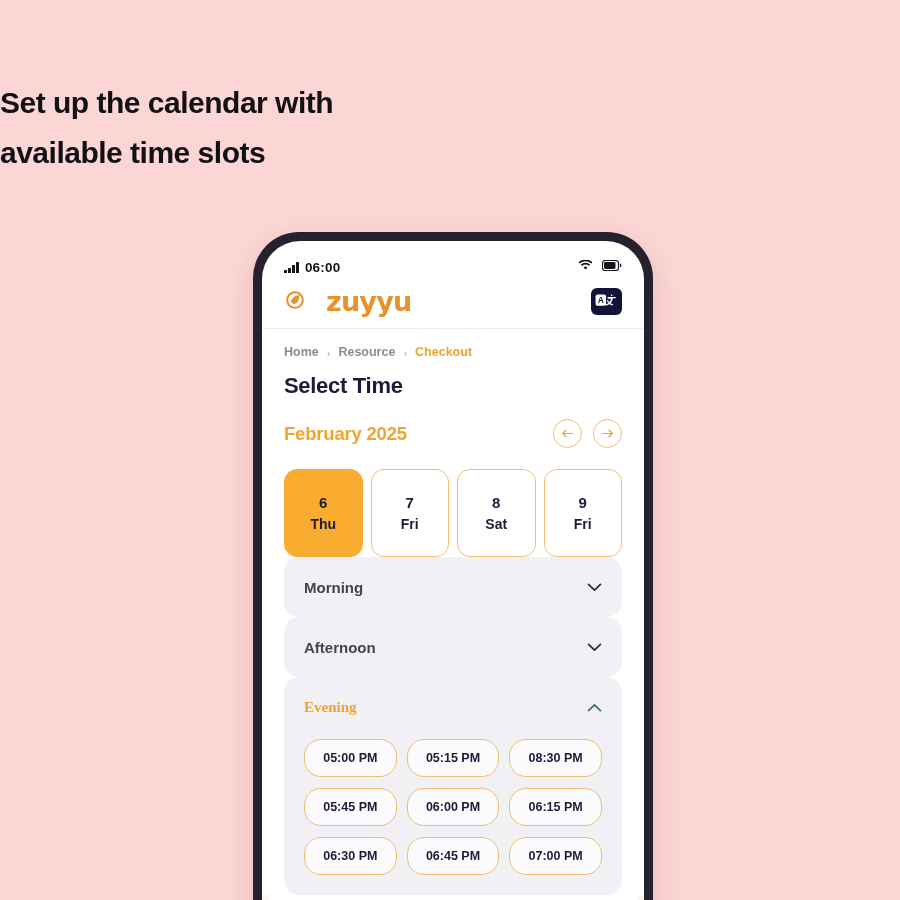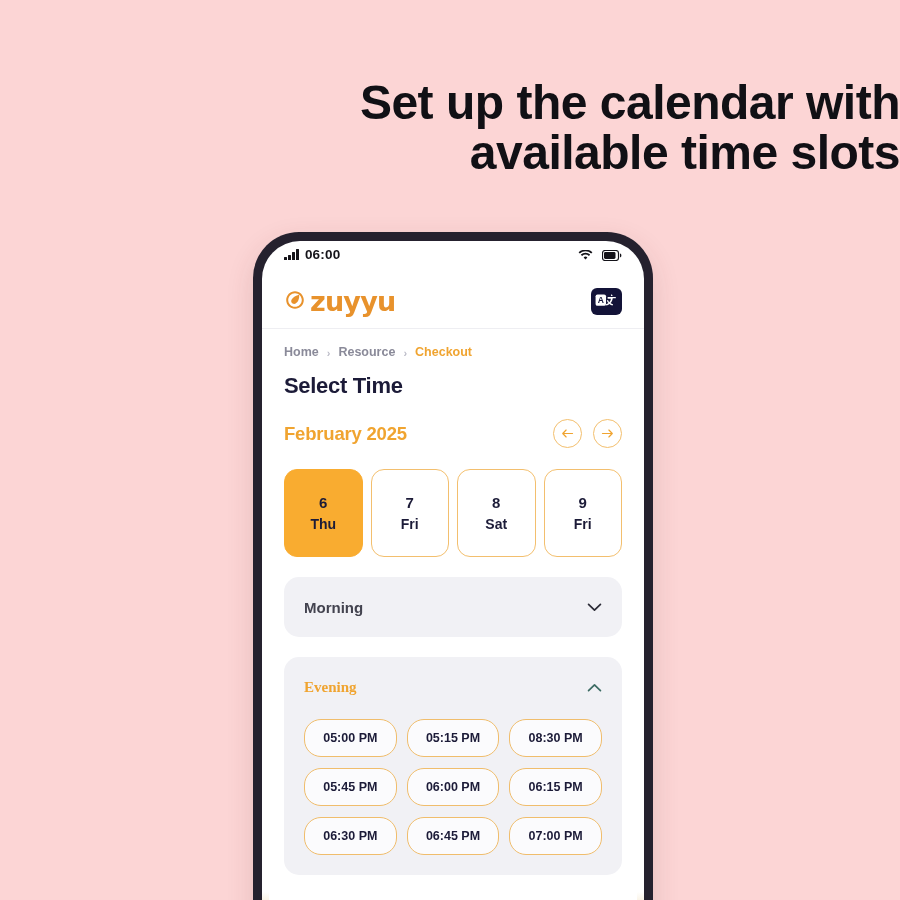--- a/index.html
+++ b/index.html
@@ -11,24 +11,24 @@
   }
   body {
     background: #fcd5d5;
     position: relative;
   }
 
   
   .headline {
     position: absolute;
     top: 78px;
-    left: 7px; right: 0;
-    text-align: right;
+    left: 0; right: 0;
+    text-align: left;
     color: #111015;
-    font-size: 48px;
+    font-size: 30px;
     font-weight: 700;
     line-height: 50px;
     letter-spacing: -0.5px;
   }
   .headline .line { display: block; }
 
   
   .phone {
     position: absolute;
     left: 253px;
@@ -47,21 +47,21 @@
     background: #ffffff;
     border-radius: 38px 38px 0 0;
     overflow: hidden;
     position: relative;
   }
 
   
   .statusbar {
     height: 34px;
     display: flex;
-    align-items: flex-start;
+    align-items: flex-end;
     justify-content: space-between;
     padding: 6px 22px 0 22px;
   }
   .sb-left { display: flex; align-items: center; gap: 6px; }
   .sb-time {
     font-size: 13.5px; font-weight: 700; color: #141319;
     letter-spacing: .2px;
   }
   .sb-right { display: flex; align-items: center; gap: 9px; }
   .bars { display: flex; align-items: flex-end; gap: 1.5px; height: 11px; }
@@ -73,21 +73,21 @@
 
   
   .appbar {
     height: 54px;
     display: flex;
     align-items: center;
     justify-content: space-between;
     padding: 0 22px;
     border-bottom: 1px solid #eeeef2;
   }
-  .logo { display: flex; align-items: center; gap: 4px; }
+  .logo { display: flex; align-items: center; gap: 20px; }
   .logo-word {
     font-size: 27px;
     font-weight: 700;
     color: #e8922c;
     letter-spacing: -0.8px;
     line-height: 1;
     font-family: "DejaVu Sans", sans-serif;
   }
   .lang-btn {
     width: 31px; height: 27px;
@@ -156,21 +156,21 @@
   .date-card .dday { font-size: 14px; font-weight: 700; color: #1c1b38; }
   .date-card.selected {
     background: #f9ac30;
     border-color: #f9ac30;
   }
   .date-card.selected .dnum,
   .date-card.selected .dday { color: #1c1b38; }
 
   
   .section {
-    margin-top: 20px;
+    margin-top: 0;
     background: #f1f1f5;
     border-radius: 15px;
     padding: 0 20px;
   }
   .section-head {
     height: 60px;
     display: flex; align-items: center; justify-content: space-between;
     cursor: pointer;
   }
   .section-title { font-size: 15px; font-weight: 700; color: #43434f; }
@@ -310,20 +310,30 @@
         <div class="section-head">
           <span class="section-title">Morning</span>
           <span>
             <svg width="15" height="9" viewBox="0 0 16 10">
               <path d="M1.4 1.6L8 8l6.6-6.4" fill="none" stroke="#2b2b36" stroke-width="1.9" stroke-linecap="round" stroke-linejoin="round"></path>
             </svg>
           </span>
         </div>
       </div>
 
+      <div class="section">
+        <div class="section-head">
+          <span class="section-title">Afternoon</span>
+          <span>
+            <svg width="15" height="9" viewBox="0 0 16 10">
+              <path d="M1.4 1.6L8 8l6.6-6.4" fill="none" stroke="#2b2b36" stroke-width="1.9" stroke-linecap="round" stroke-linejoin="round"></path>
+            </svg>
+          </span>
+        </div>
+      </div>
 
       <div class="section open">
         <div class="section-head">
           <span class="section-title">Evening</span>
           <span>
             <svg width="15" height="9" viewBox="0 0 16 10">
               <path d="M1.4 8.4L8 2l6.6 6.4" fill="none" stroke="#3c6b63" stroke-width="1.9" stroke-linecap="round" stroke-linejoin="round"></path>
             </svg>
           </span>
         </div>

